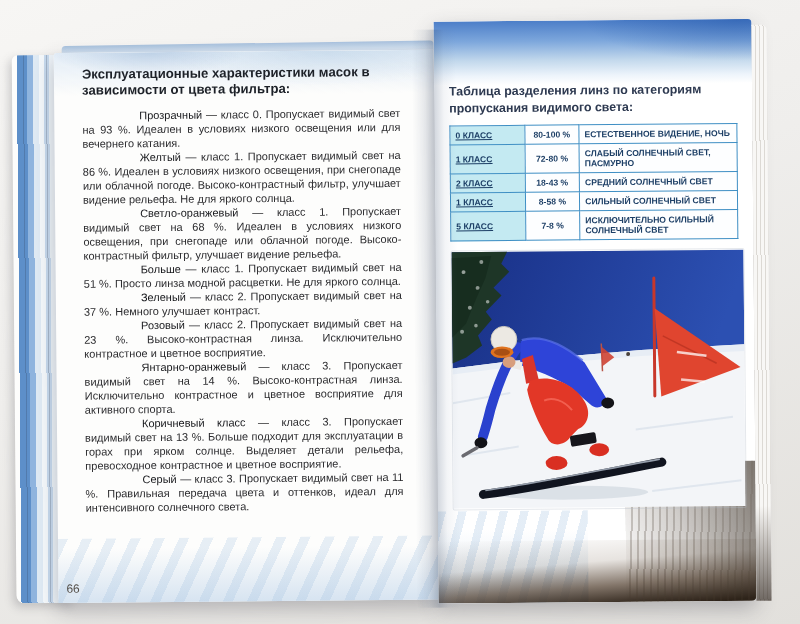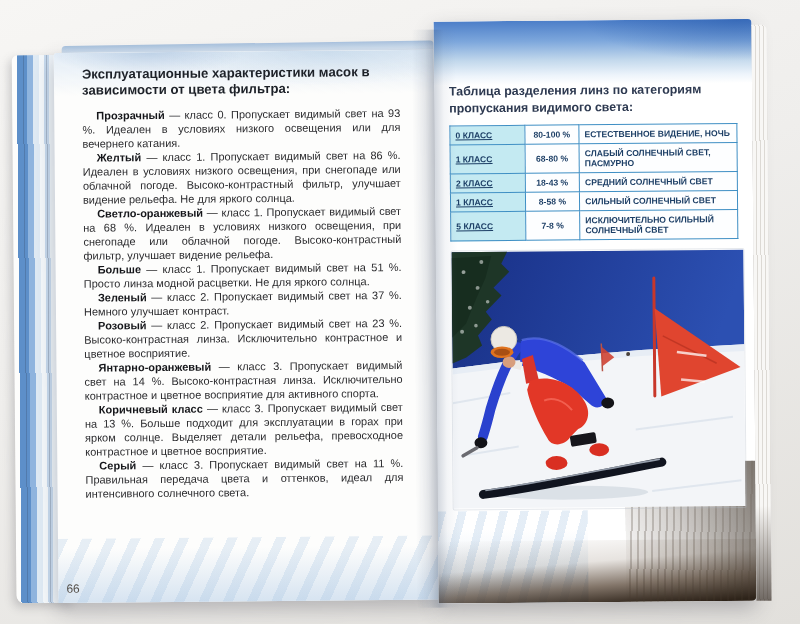--- a/index.html
+++ b/index.html
@@ -27,21 +27,21 @@
       radial-gradient(140px 34px at 25% 0%,rgba(130,165,205,.38),transparent 70%),
       radial-gradient(220px 44px at 72% 4%,rgba(150,185,215,.30),transparent 75%),
       linear-gradient(180deg,#e2ecf6 0%,rgba(226,236,246,0) 90%);}
   .ice-bottom{position:absolute;left:0;bottom:0;width:100%;height:64px;
     background:
       repeating-linear-gradient(115deg,rgba(150,185,220,.22) 0 9px,rgba(255,255,255,0) 9px 22px),
       linear-gradient(0deg,#d7e4f1 0%,rgba(215,228,241,0) 85%);}
   .left-content{position:absolute;left:28px;top:14px;width:318px;color:#2b2b2e;}
   .heading{font-size:13.2px;font-weight:bold;color:#1d2128;line-height:15.5px;margin:0 0 11px 0;}
   .entry{font-size:11px;line-height:14px;margin:0;text-align:justify;text-indent:14px;}
-  .entry .term{font-weight:bold;color:#15161a;}
+  .entry .term{font-weight:normal;color:#15161a;margin-left:43px;}
   .pagenum{position:absolute;left:8px;bottom:7px;font-size:12px;color:#55504a;}
   
   .page-right{position:absolute;left:424px;top:4px;width:318px;height:582px;border-radius:0 4px 5px 0;
     background:#ffffff;box-shadow:0 8px 20px rgba(60,60,72,.30);overflow:hidden;}
   .top-band{position:absolute;left:0;top:0;width:100%;height:64px;
     background:
       radial-gradient(220px 60px at 96% 0%,rgba(28,80,165,.45),transparent 70%),
       linear-gradient(180deg,#4c7ec8 0%,#7da7dc 32%,#c2d8ec 62%,#edf4fb 86%,#ffffff 100%);}
   .ice-bottom-left{position:absolute;left:0;bottom:0;width:150px;height:92px;
     background:
@@ -107,21 +107,21 @@
 
     <table class="lens">
       <tbody>
         <tr>
           <td class="cls">0 КЛАСС</td>
           <td class="rng">80-100 %</td>
           <td>ЕСТЕСТВЕННОЕ ВИДЕНИЕ, НОЧЬ</td>
         </tr>
         <tr>
           <td class="cls">1 КЛАСС</td>
-          <td class="rng">68-80 %</td>
+          <td class="rng">72-80 %</td>
           <td>СЛАБЫЙ СОЛНЕЧНЫЙ СВЕТ, ПАСМУРНО</td>
         </tr>
         <tr>
           <td class="cls">2 КЛАСС</td>
           <td class="rng">18-43 %</td>
           <td>СРЕДНИЙ СОЛНЕЧНЫЙ СВЕТ</td>
         </tr>
         <tr>
           <td class="cls">1 КЛАСС</td>
           <td class="rng">8-58 %</td>

